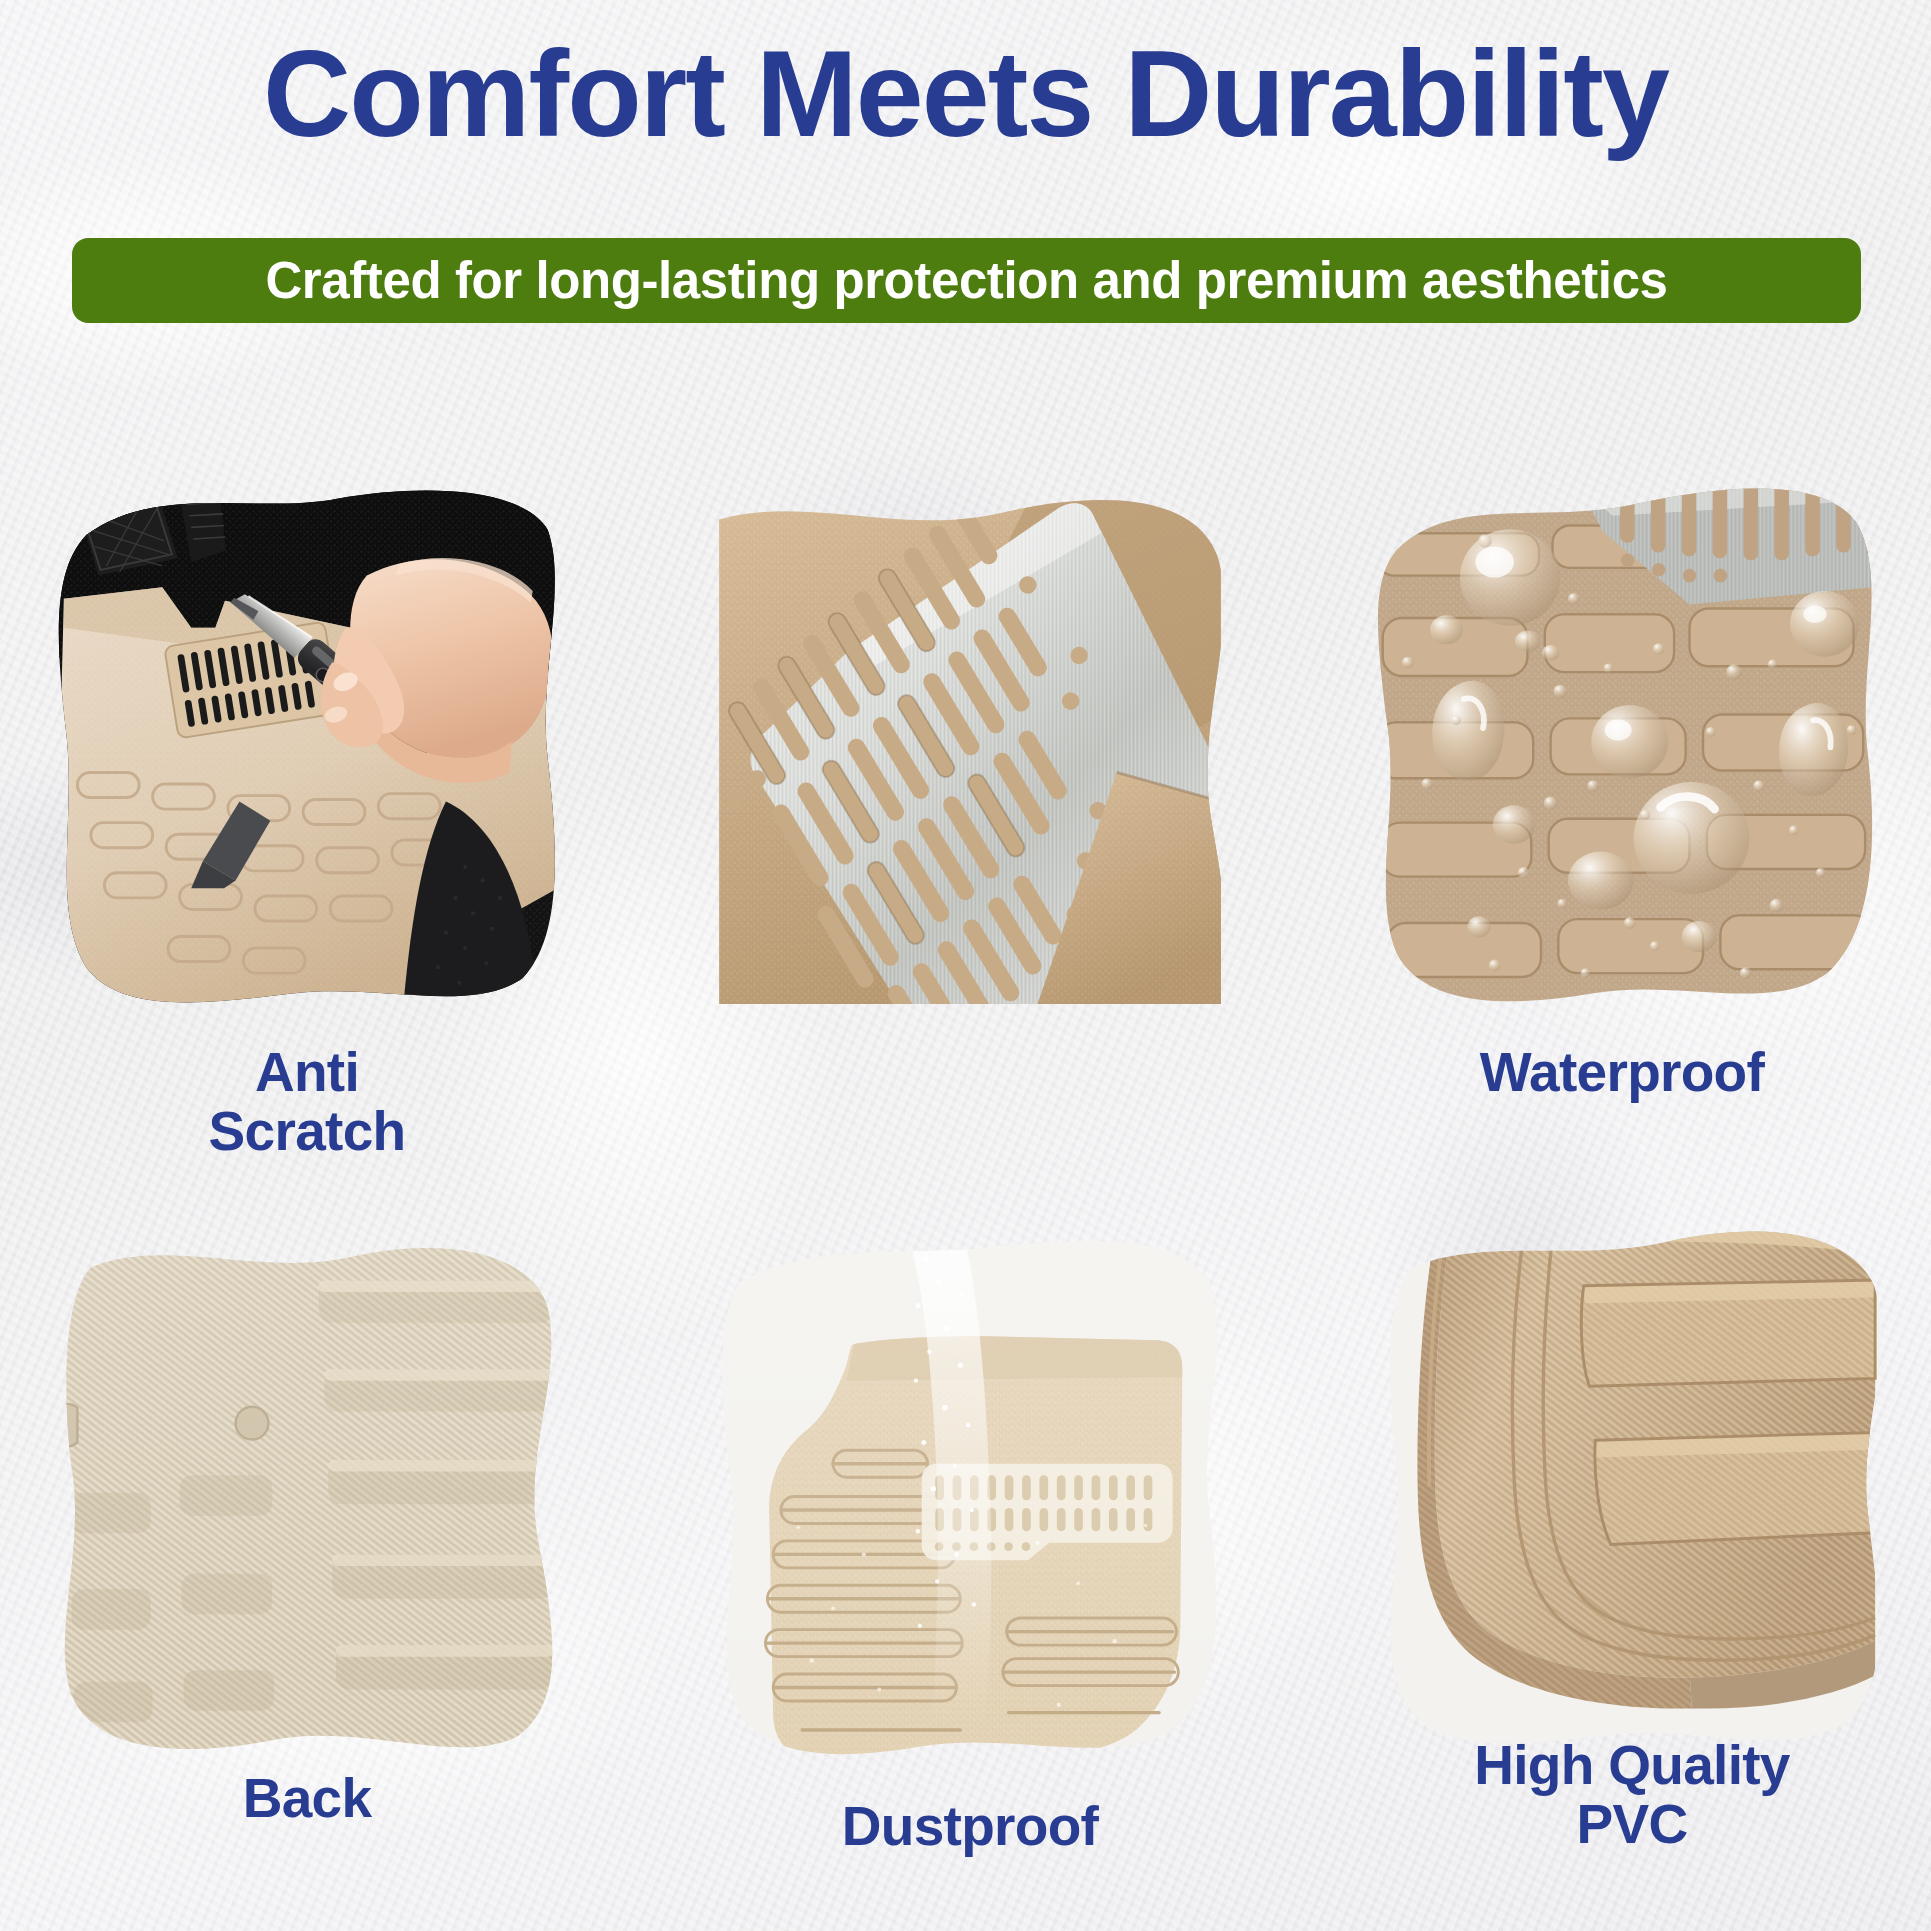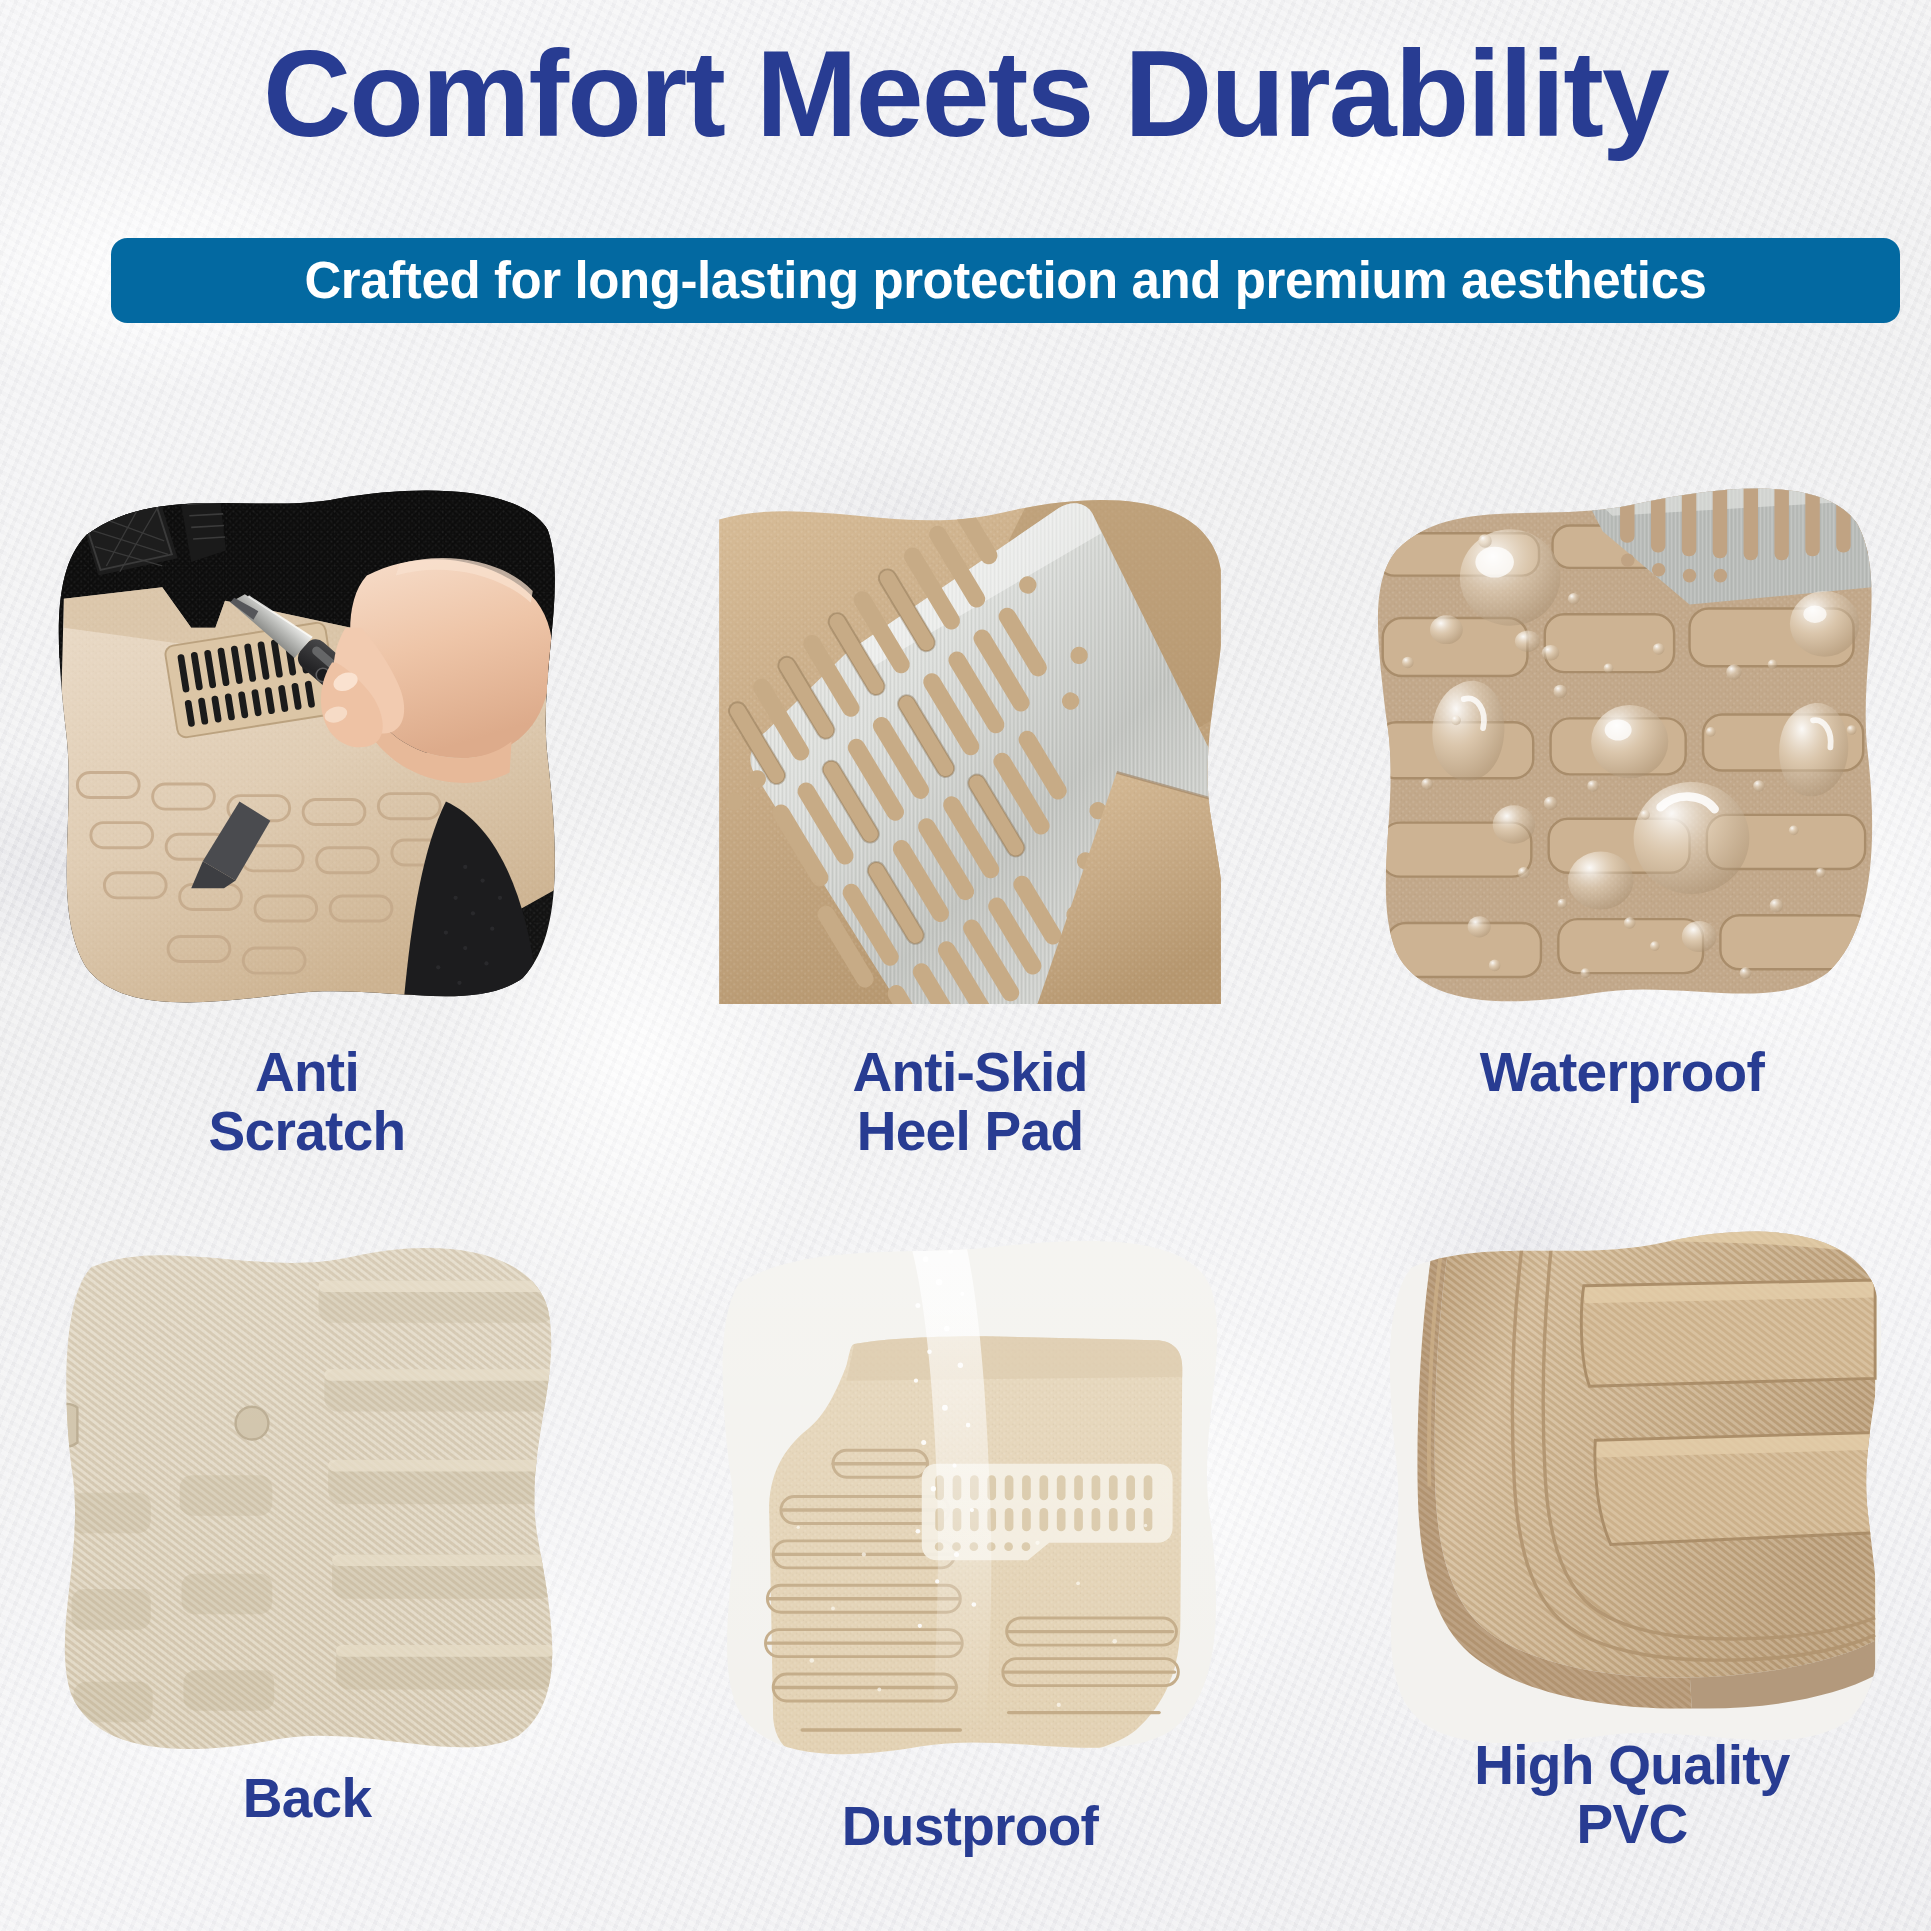--- a/index.html
+++ b/index.html
@@ -40,22 +40,22 @@
     position:absolute;left:0;right:0;top:33px;
     text-align:center;
     font-size:122px;line-height:1;
     font-weight:700;
     letter-spacing:-1.9px;
     color:#283c92;
     white-space:nowrap;
   }
   #subtitle-banner{
     position:absolute;left:72px;top:238px;width:1789px;height:85px;
-    background:#0369a1;border-radius:16.4px;
-    display:flex;align-items:center;justify-content:center;margin-left:39px;
+    background:#4d7c0f;border-radius:16.4px;
+    display:flex;align-items:center;justify-content:center;
   }
   #subtitle-text{
     color:#ffffff;font-size:51px;font-weight:700;letter-spacing:-0.4px;
     white-space:nowrap;line-height:1;
   }
 
   
   .cell{position:absolute;}
   .blob{position:absolute;left:0;top:0;}
   .caption{
@@ -419,24 +419,20 @@
           <rect x="216" y="192" width="18" height="96" rx="9"></rect>
           <rect x="100" y="324" width="18" height="96" rx="9"></rect>
           <rect x="236" y="300" width="18" height="96" rx="9"></rect>
         </g>
 
         <path d="M412,300 L520,330 V540 H330 Z" fill="url(#gMatTan)"></path>
         <path d="M412,300 L520,330 V540 H330 Z" fill="url(#grainTex)" opacity=".5"></path>
         <path d="M412,300 L520,330" stroke="#9c8160" stroke-width="3" opacity=".6" fill="none"></path>
       </g>
     </svg>
-  </div>
-  <div class="caption" id="cap-1">
-    <span>Anti-Skid</span>
-    <span>Heel Pad</span>
   </div>
 
   <div class="cell" id="cell-2">
     <svg class="blob" width="502" height="521" viewBox="0 0 520 540">
       <g clip-path="url(#blobC)">
         <rect width="520" height="540" fill="#c2a88a"></rect>
         <rect width="520" height="540" fill="url(#grainTex)" opacity=".6"></rect>
 
         <g fill="#cdb393" stroke="#a98d6b" stroke-width="2.5">
           <rect x="6" y="52" width="168" height="44" rx="18"></rect>

